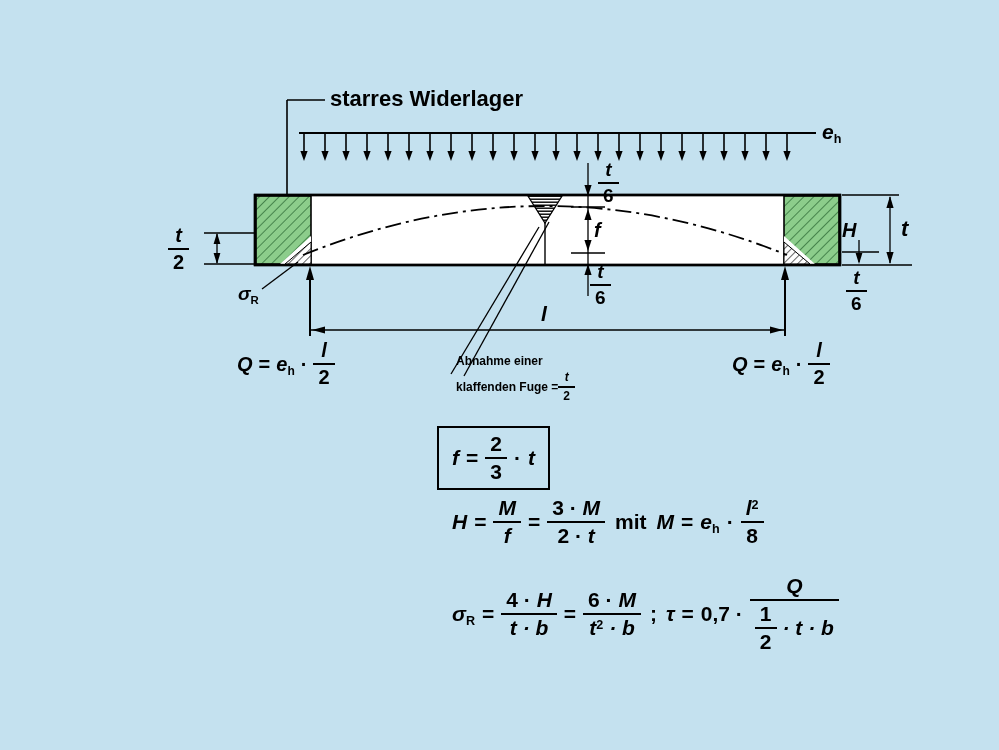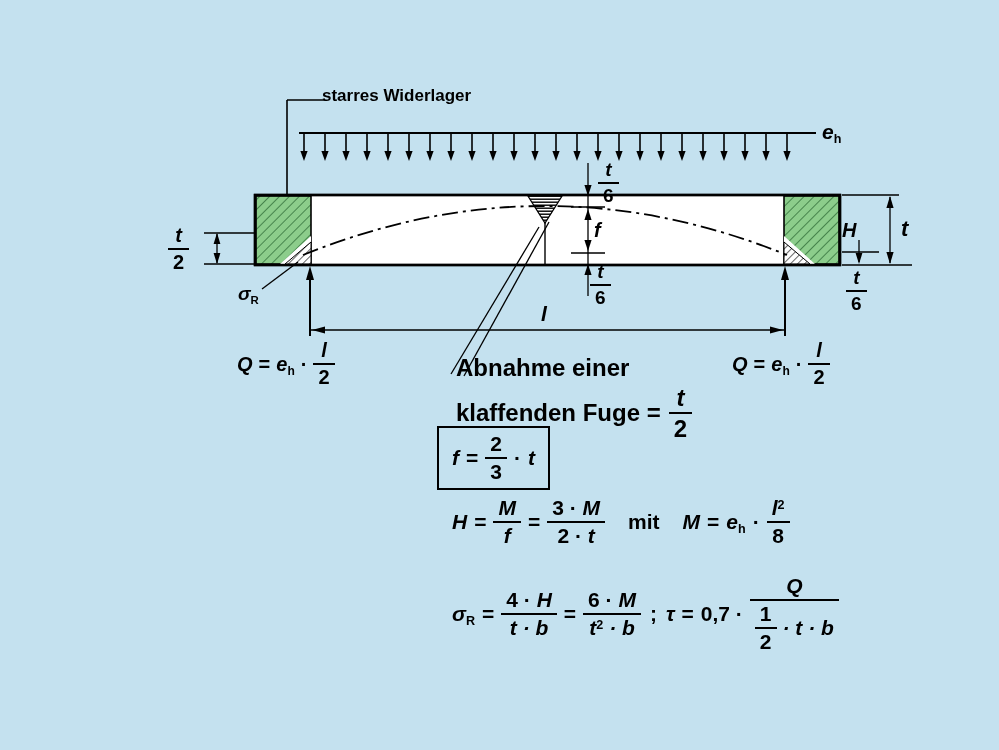--- a/index.html
+++ b/index.html
@@ -11,23 +11,23 @@
   .it { font-style:italic; }
   .row { position:absolute; display:flex; align-items:center; gap:7px; font-weight:bold; white-space:nowrap; }
   .fracabs { position:absolute; display:flex; flex-direction:column; align-items:center; font-weight:bold; }
   .frac { display:inline-flex; flex-direction:column; align-items:center; }
   .frac > .num, .fracabs > .num { border-bottom:2.5px solid #000; padding:0 5px 2px; text-align:center; align-self:stretch; line-height:1.05; }
   .frac > .den, .fracabs > .den { padding:2px 5px 0; text-align:center; line-height:1.05; }
   .denrow { display:flex; align-items:center; gap:6px; }
   sub { font-size:0.6em; font-weight:bold; font-style:normal; position:relative; bottom:-0.35em; vertical-align:baseline; }
   sup { font-size:0.6em; font-weight:bold; font-style:normal; position:relative; top:-0.45em; vertical-align:baseline; }
   .fbox { position:absolute; display:flex; align-items:center; gap:7px; font-weight:bold; font-size:21px; border:2.5px solid #000; padding:5px 13px; }
-  .gapnote { position:absolute; font-weight:bold; font-size:24px; }
-  .noterow { display:flex; align-items:center; gap:8px; margin-top:3px; }
-  .mit { margin:0 16px; }
+  .gapnote { position:absolute; font-weight:bold; font-size:12px; }
+  .noterow { display:flex; align-items:center; gap:0; margin-top:3px; }
+  .mit { margin:0 3px; }
   .semi { margin:0 2px; }
 </style>
 </head>
 <body>
 
 <div class="canvas" style="background: rgb(196, 225, 239);">
 
   <svg class="diagram" width="999" height="750" viewBox="0 0 999 750">
     <defs>
       <pattern id="greenHatch" width="7" height="7" patternUnits="userSpaceOnUse" patternTransform="rotate(45)">
@@ -140,21 +140,21 @@
     <g>
       <line x1="262" y1="289" x2="298" y2="262" stroke="#000" stroke-width="1.3"></line>
     </g>
 
     <g>
       <line x1="451" y1="374" x2="539" y2="227" stroke="#000" stroke-width="1.3"></line>
       <line x1="464" y1="376" x2="549" y2="222" stroke="#000" stroke-width="1.3"></line>
     </g>
   </svg>
 
-  <div class="lbl" style="left:322px; top:86px; font-size:17px;">starres Widerlager</div>
+  <div class="lbl" style="left:330px; top:86px; font-size:22px;">starres Widerlager</div>
 
   <div class="lbl" style="left:822px; top:120px; font-size:21px;"><span class="it">e</span><sub>h</sub></div>
 
   <div class="fracabs" style="left:598px; top:160px; font-size:19px;">
     <span class="num it">t</span>
     <span class="den">6</span>
   </div>
 
   <div class="lbl it" style="left:594px; top:219px; font-size:20px;">f</div>
 

